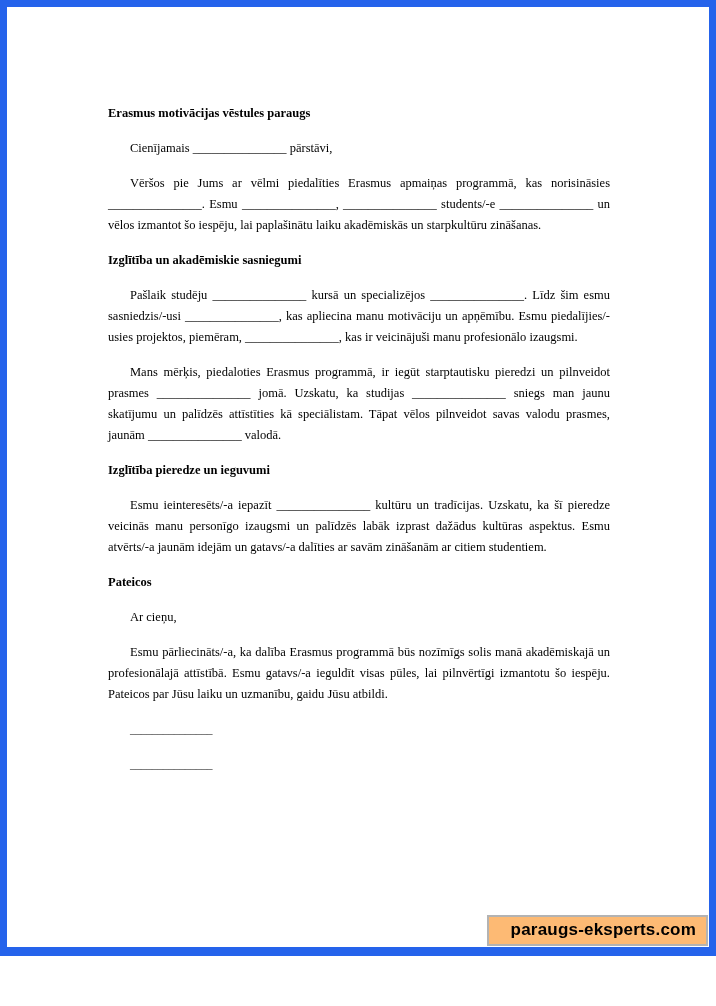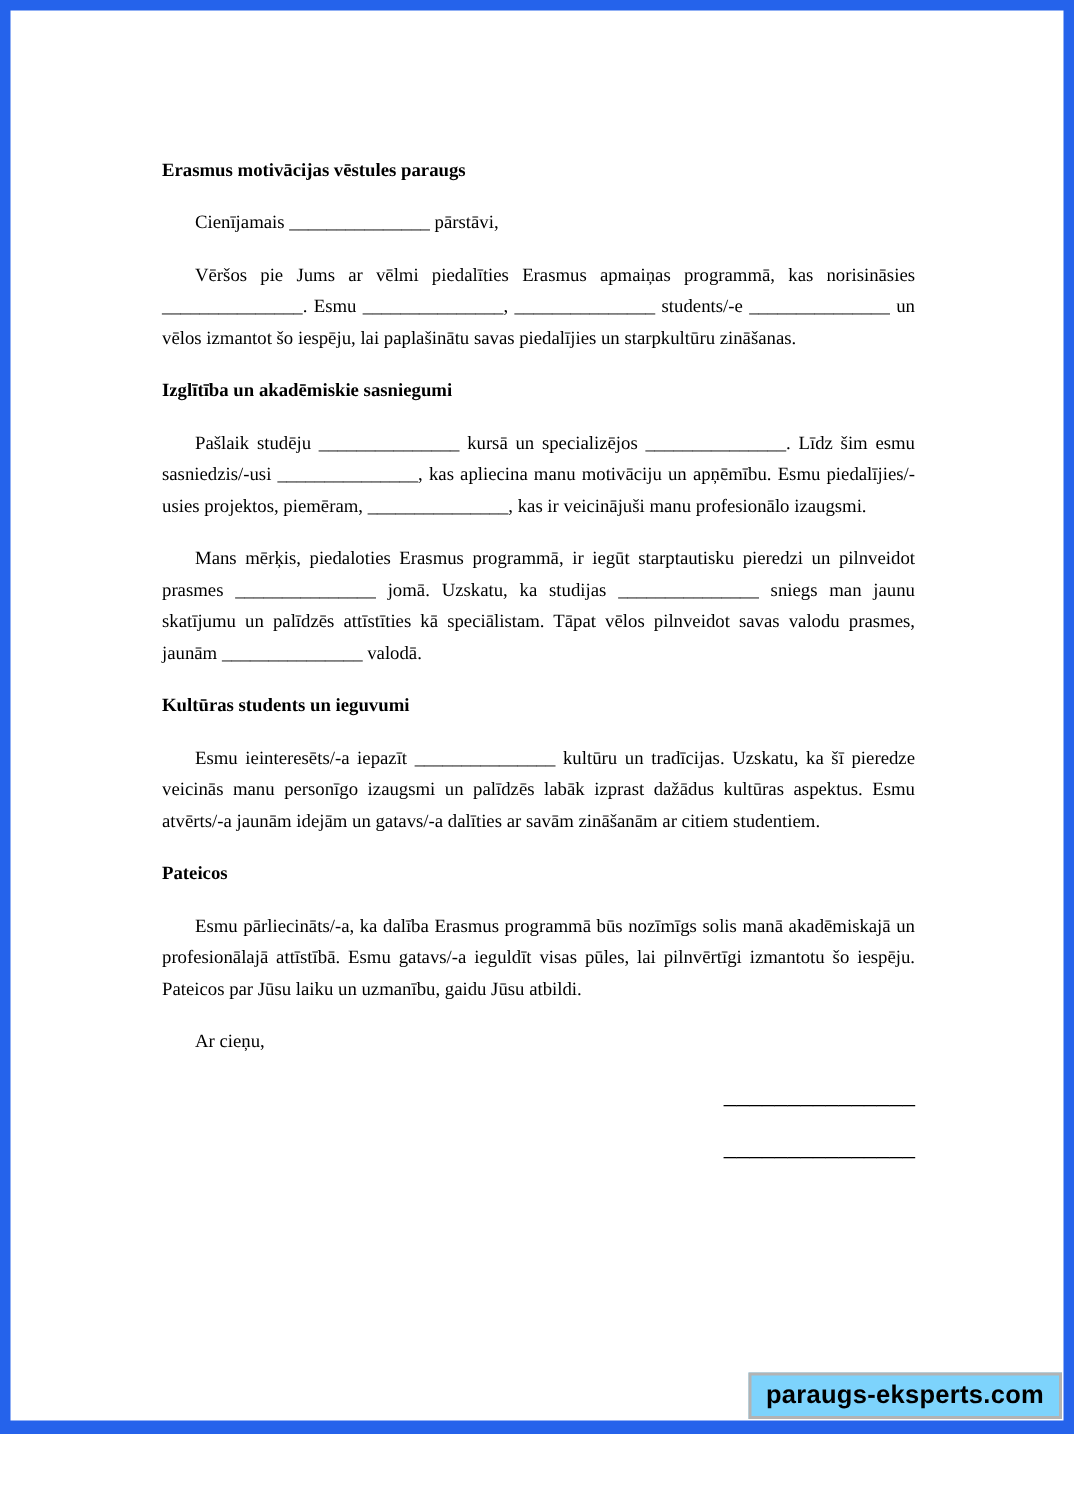--- a/index.html
+++ b/index.html
@@ -32,64 +32,64 @@
     font-size: 12.5px;
     line-height: 21px;
     margin: 0 0 14px 0;
     text-align: justify;
     text-indent: 22px;
   }
   .single {
     text-align: left;
   }
   .sig {
-    font-size: 17px;
+    font-size: 11px;
     line-height: 21px;
     margin: 14px 0 14px 0;
     text-indent: 22px;
-    text-align: right;
+    text-align: left;
   }
   .badge {
     position: absolute;
     right: 1px;
     bottom: 1px;
-    background: #7dd3fc;
+    background: #fdba74;
     border: 2px solid #b3b3b3;
-    padding: 3px 10px 4px 10px;
+    padding: 3px 10px 4px 22px;
     font-family: "Liberation Sans", sans-serif;
     font-weight: bold;
     font-size: 17px;
     letter-spacing: 0.2px;
     white-space: nowrap;
   }
 </style>
 </head>
 <body>
 
 <div class="page">
   <div class="content">
 
     <p class="heading">Erasmus motivācijas vēstules paraugs</p>
 
     <p class="para single">Cienījamais _______________ pārstāvi,</p>
 
-    <p class="para">Vēršos pie Jums ar vēlmi piedalīties Erasmus apmaiņas programmā, kas norisināsies _______________. Esmu _______________, _______________ students/-e _______________ un vēlos izmantot šo iespēju, lai paplašinātu savas piedalījies un starpkultūru zināšanas.</p>
+    <p class="para">Vēršos pie Jums ar vēlmi piedalīties Erasmus apmaiņas programmā, kas norisināsies _______________. Esmu _______________, _______________ students/-e _______________ un vēlos izmantot šo iespēju, lai paplašinātu laiku akadēmiskās un starpkultūru zināšanas.</p>
 
     <p class="heading">Izglītība un akadēmiskie sasniegumi</p>
     <p class="para">Pašlaik studēju _______________ kursā un specializējos _______________. Līdz šim esmu sasniedzis/-usi _______________, kas apliecina manu motivāciju un apņēmību. Esmu piedalījies/-usies projektos, piemēram, _______________, kas ir veicinājuši manu profesionālo izaugsmi.</p>
 
     <p class="para">Mans mērķis, piedaloties Erasmus programmā, ir iegūt starptautisku pieredzi un pilnveidot prasmes _______________ jomā. Uzskatu, ka studijas _______________ sniegs man jaunu skatījumu un palīdzēs attīstīties kā speciālistam. Tāpat vēlos pilnveidot savas valodu prasmes, jaunām _______________ valodā.</p>
 
-    <p class="heading">Kultūras students un ieguvumi</p>
+    <p class="heading">Izglītība pieredze un ieguvumi</p>
     <p class="para">Esmu ieinteresēts/-a iepazīt _______________ kultūru un tradīcijas. Uzskatu, ka šī pieredze veicinās manu personīgo izaugsmi un palīdzēs labāk izprast dažādus kultūras aspektus. Esmu atvērts/-a jaunām idejām un gatavs/-a dalīties ar savām zināšanām ar citiem studentiem.</p>
 
     <p class="heading">Pateicos</p>
+    <p class="para single">Ar cieņu,</p>
+
     <p class="para">Esmu pārliecināts/-a, ka dalība Erasmus programmā būs nozīmīgs solis manā akadēmiskajā un profesionālajā attīstībā. Esmu gatavs/-a ieguldīt visas pūles, lai pilnvērtīgi izmantotu šo iespēju. Pateicos par Jūsu laiku un uzmanību, gaidu Jūsu atbildi.</p>
-
-    <p class="para single">Ar cieņu,</p>
 
     <p class="sig">_______________</p>
     <p class="sig">_______________</p>
 
   </div>
 
   <div class="badge">
     <span>paraugs-eksperts.com</span>
   </div>
 </div>

